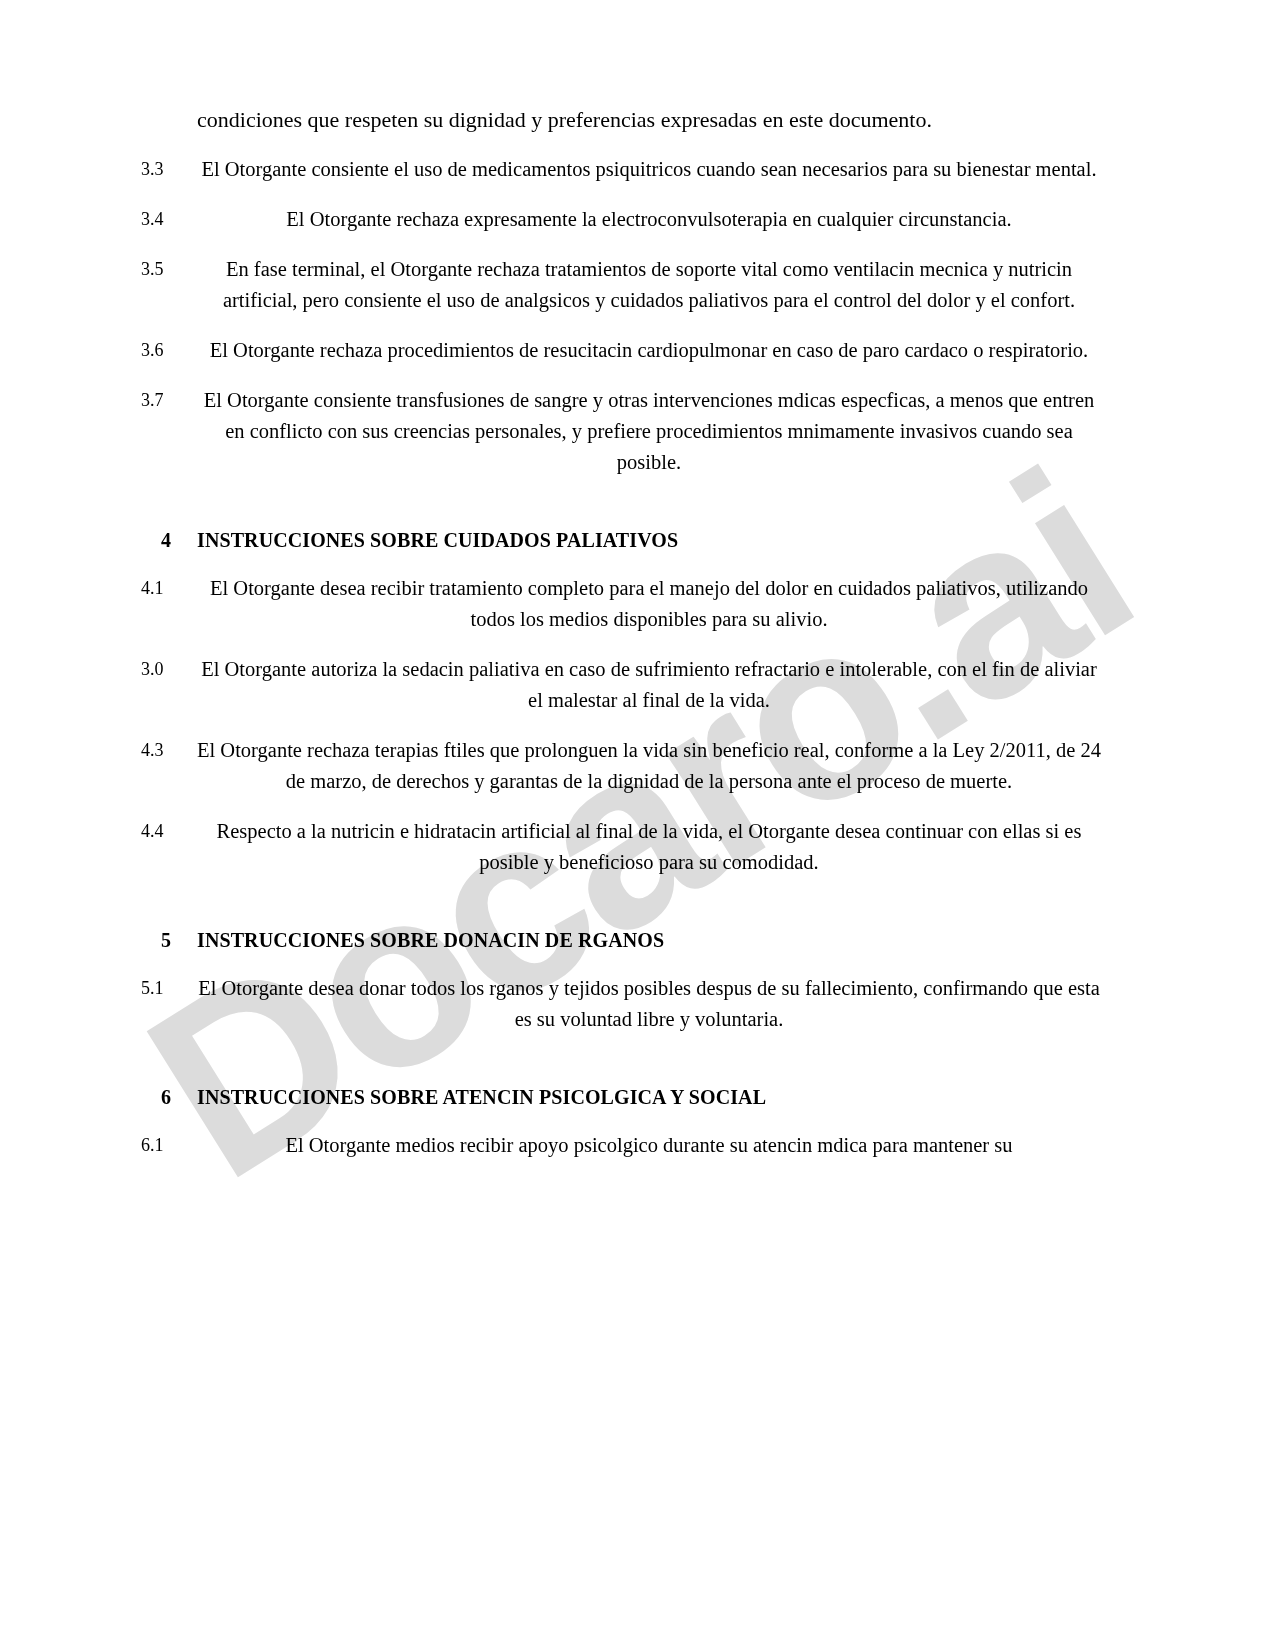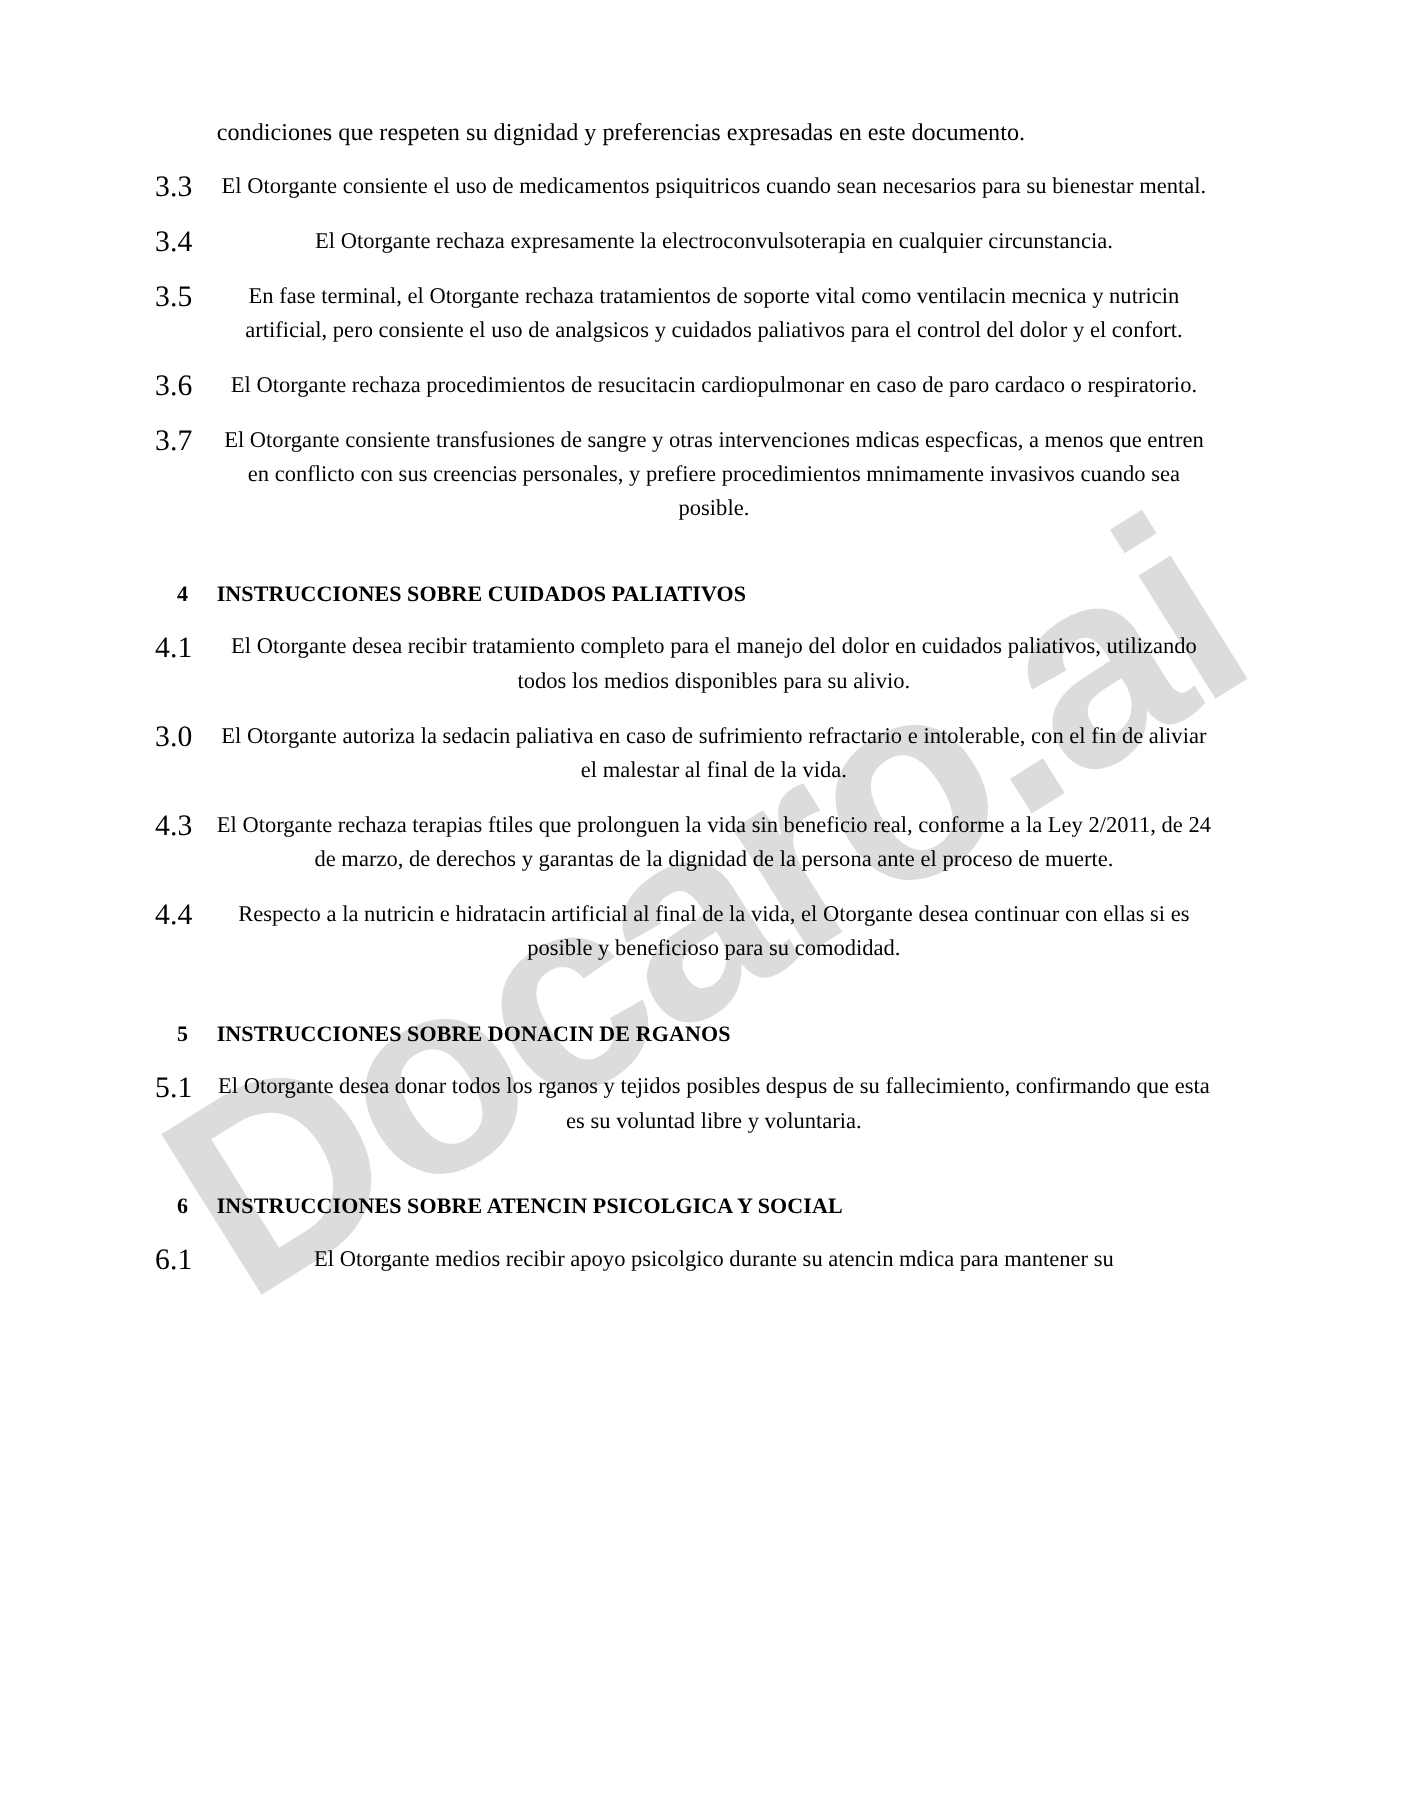--- a/index.html
+++ b/index.html
@@ -46,21 +46,21 @@
 
   
   .clause {
     display: flex;
     align-items: flex-start;
     margin: 0 0 19px 0;
   }
   .clause .num {
     flex: 0 0 56px;
     width: 56px;
-    font-size: 27px;
+    font-size: 18px;
     line-height: 31px;
     text-align: left;
     white-space: nowrap;
   }
   .clause .body {
     flex: 1 1 auto;
     font-size: 20.5px;
     line-height: 31px;
     text-align: center;
   }

